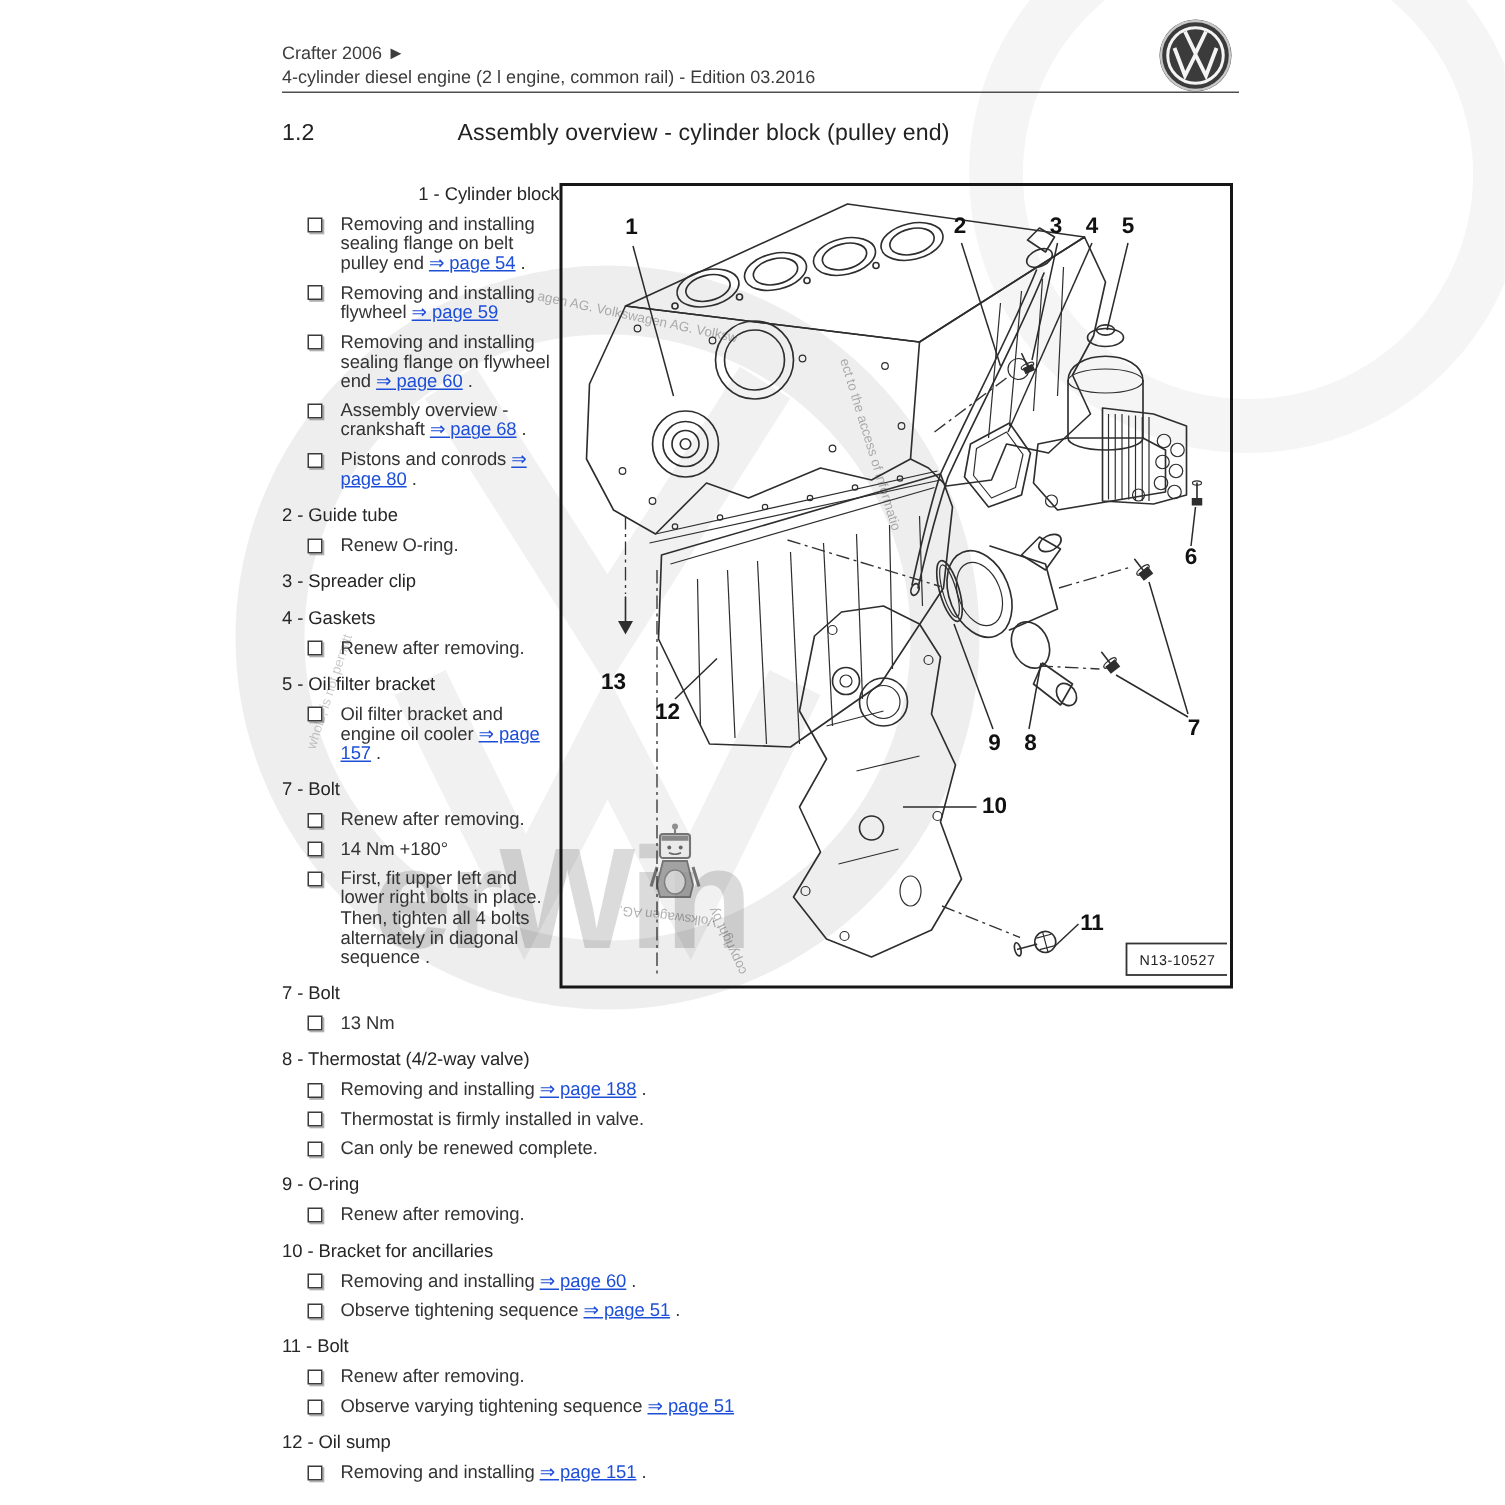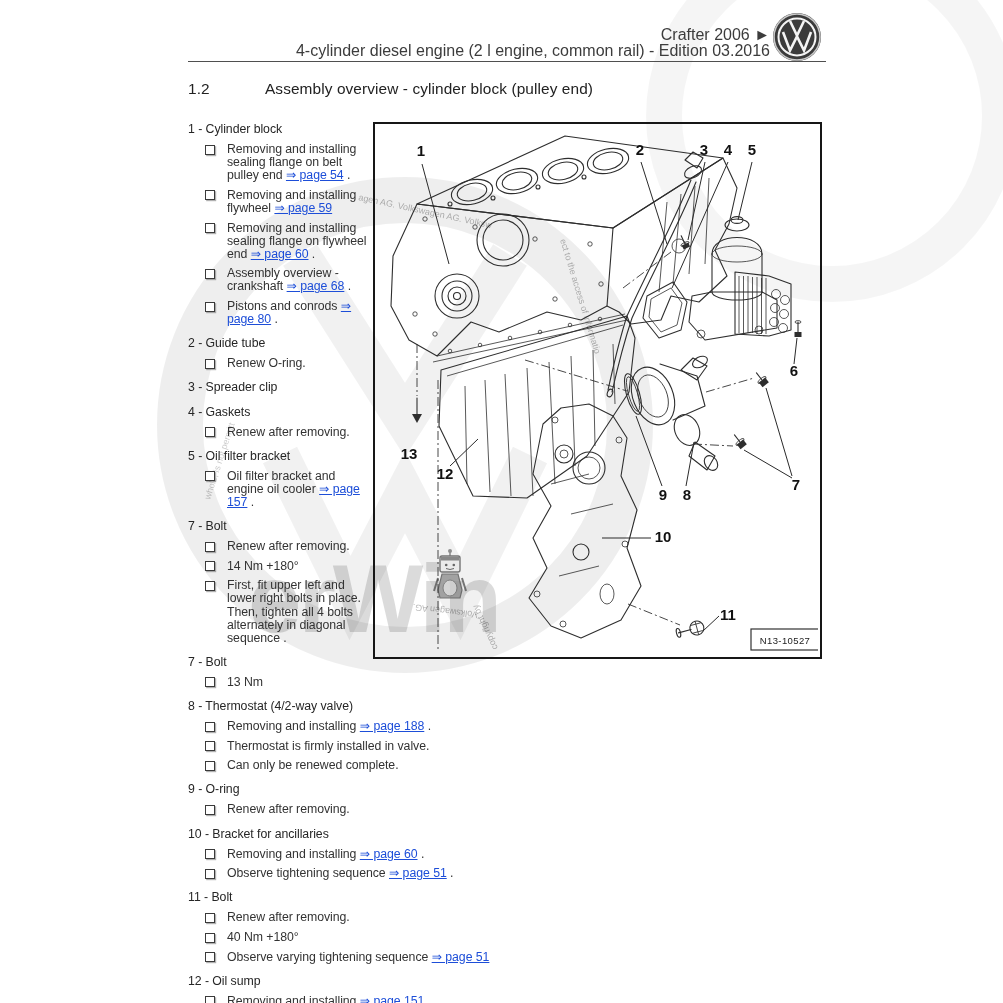--- a/index.html
+++ b/index.html
@@ -5,39 +5,39 @@
   html,body{margin:0;padding:0;}
   body{
     width:1003px;height:1003px;position:relative;overflow:hidden;
     background:#ffffff;font-family:"Liberation Sans", sans-serif;
     -webkit-font-smoothing:antialiased;
   }
   .wm-layer{position:absolute;left:0;top:0;width:1003px;height:1003px;z-index:0;pointer-events:none;}
   .page{position:absolute;left:0;top:0;width:1003px;height:1003px;z-index:1;}
 
   
-  .hdr{position:absolute;top:27px;left:188px;width:582px;text-align:right;
-       font-size:16px;line-height:16px;color:#3c3c3c;}
+  .hdr{position:absolute;top:27px;left:188px;width:582px;
+       font-size:12px;line-height:16px;color:#3c3c3c;}
   .rule{position:absolute;top:61px;left:188px;width:638px;border-top:1.9px solid #4f4f4f;}
   .vwlogo{position:absolute;top:12px;left:772px;width:50px;height:50px;}
 
   
   .sect{position:absolute;top:80px;left:188px;display:flex;
-        font-size:15.4px;font-weight:500;color:#222;letter-spacing:.1px;}
+        font-size:15.4px;font-weight:500;color:#222;letter-spacing:.1px;gap:40px;}
   .sect .num{width:77px;flex:0 0 auto;}
 
   
   .content{position:absolute;top:122px;left:188px;width:634px;
            font-size:12.3px;line-height:13.1px;color:#333;letter-spacing:-0.05px;}
   .fig{float:right;width:449px;height:537px;border:2.6px solid #161616;
        box-sizing:border-box;position:relative;background:transparent;}
   .fig svg{display:block;}
 
   .part-h{margin:11px 0 7px 0;color:#262626;}
-  .part:first-child .part-h{margin-top:1px;}
+  .part:first-child .part-h{margin-top:1px;text-align:right;}
   .bullet{display:flex;padding-left:17px;margin-bottom:6.5px;}
   .cb{flex:0 0 auto;width:8px;height:8px;border:1.3px solid #3a3a3a;background:#fff;
       margin:1.5px 12px 0 0;box-shadow:1.2px 1.2px 0 rgba(80,80,80,.45);}
   .bt{flex:1 1 auto;min-width:0;}
   .plink{color:#1d4ed8;text-decoration:underline;text-underline-offset:1px;cursor:pointer;}
 
   .fig-stroke{stroke:#2e2e2e;fill:none;stroke-width:1.1;stroke-linejoin:round;stroke-linecap:round;}
   .fig-thin{stroke:#2e2e2e;fill:none;stroke-width:.8;stroke-linejoin:round;}
   .fig-dash{stroke:#333;fill:none;stroke-width:.9;stroke-dasharray:9 3 2 3;}
   .fig-lead{stroke:#2a2a2a;fill:none;stroke-width:1;}
@@ -430,24 +430,20 @@
           </div>
         </div>
         <div class="part">
           <div class="part-h">11 - Bolt</div>
           <div class="bullet">
             <span class="cb"></span>
             <span class="bt">Renew after removing.</span>
           </div>
           <div class="bullet">
             <span class="cb"></span>
-            <span class="bt">40 Nm +180°</span>
-          </div>
-          <div class="bullet">
-            <span class="cb"></span>
             <span class="bt">Observe varying tightening sequence <a class="plink">⇒ page 51</a></span>
           </div>
         </div>
         <div class="part">
           <div class="part-h">12 - Oil sump</div>
           <div class="bullet">
             <span class="cb"></span>
             <span class="bt">Removing and installing <a class="plink">⇒ page 151</a> .</span>
           </div>
         </div>

